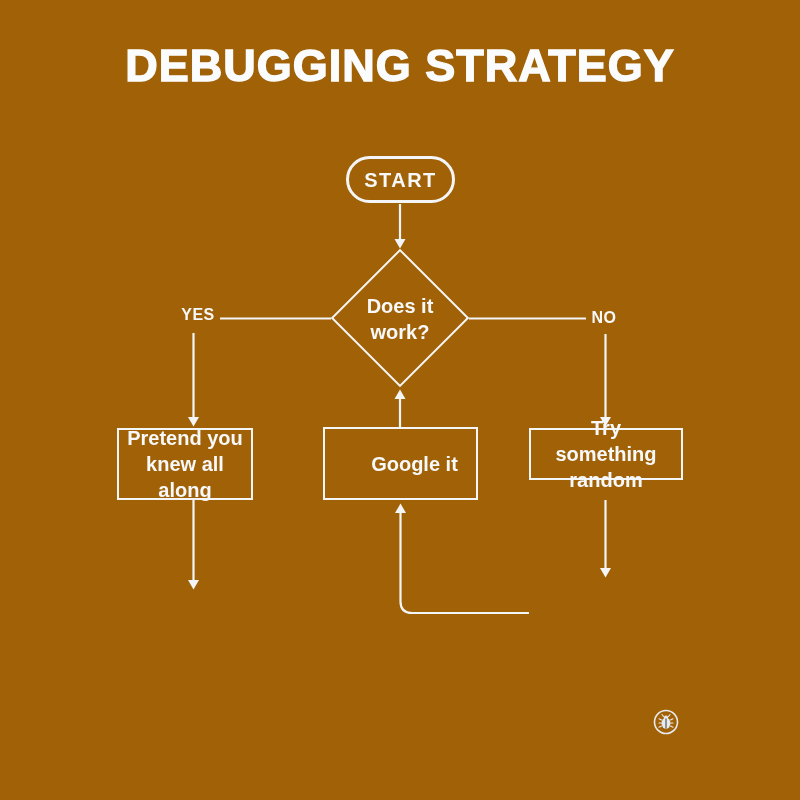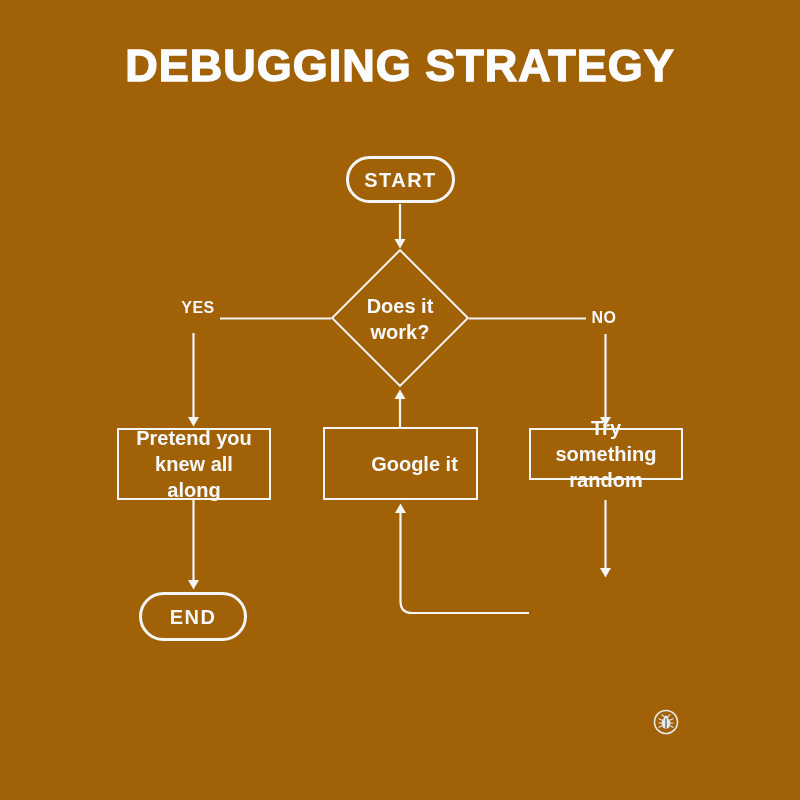--- a/index.html
+++ b/index.html
@@ -69,26 +69,26 @@
     position: absolute;
     width: 56px;
     text-align: center;
     font-size: 16px;
     font-weight: bold;
     letter-spacing: 0.5px;
     color: #f7f8f9;
   }
   #start-node   { left: 346px; top: 156px; width: 109px; height: 47px; border-radius: 24px; }
   #decision-shape { left: 351px; top: 269px; }
-  #pretend-node { left: 117px; top: 428px; width: 154px; height: 72px; padding: 0 8px; }
+  #pretend-node { left: 117px; top: 428px; width: 136px; height: 72px; padding: 0 8px; }
   #google-node  { left: 323px; top: 427px; width: 155px; height: 73px; padding-left: 28px; }
   #try-node     { left: 529px; top: 428px; width: 154px; height: 52px; padding: 0 8px; }
   #fail-node    { left: 529px; top: 578px; width: 154px; height: 75px; padding: 0 8px; }
   #end-node     { left: 139px; top: 592px; width: 108px; height: 49px; border-radius: 25px; }
-  #yes-label    { left: 170px; top: 299px; }
+  #yes-label    { left: 170px; top: 306px; }
   #no-label     { left: 576px; top: 309px; }
   #edges-svg {
     position: absolute;
     left: 0; top: 0;
     pointer-events: none;
   }
   #bug-logo {
     position: absolute;
     left: 652px;
     top: 708px;
@@ -153,23 +153,20 @@
 
   <div class="node" id="google-node">
     <span>Google it</span>
   </div>
 
   <div class="node" id="try-node">
     <span>Try something random</span>
   </div>
 
 
-  <div class="node terminal" id="end-node">
-    <span>END</span>
-  </div>
 
   <svg id="bug-logo" viewBox="0 0 28 28">
     <circle cx="14" cy="14" r="11.5" fill="none" stroke="#e8eaec" stroke-width="1.6"></circle>
     <g stroke="#e8eaec" stroke-width="1.1" fill="none" stroke-linecap="round">
 
       <path d="M11.5 8.5 L10 6.5"></path>
       <path d="M16.5 8.5 L18 6.5"></path>
 
       <path d="M9.5 12 L7 10.8"></path>
       <path d="M9.5 15 L7 15"></path>

